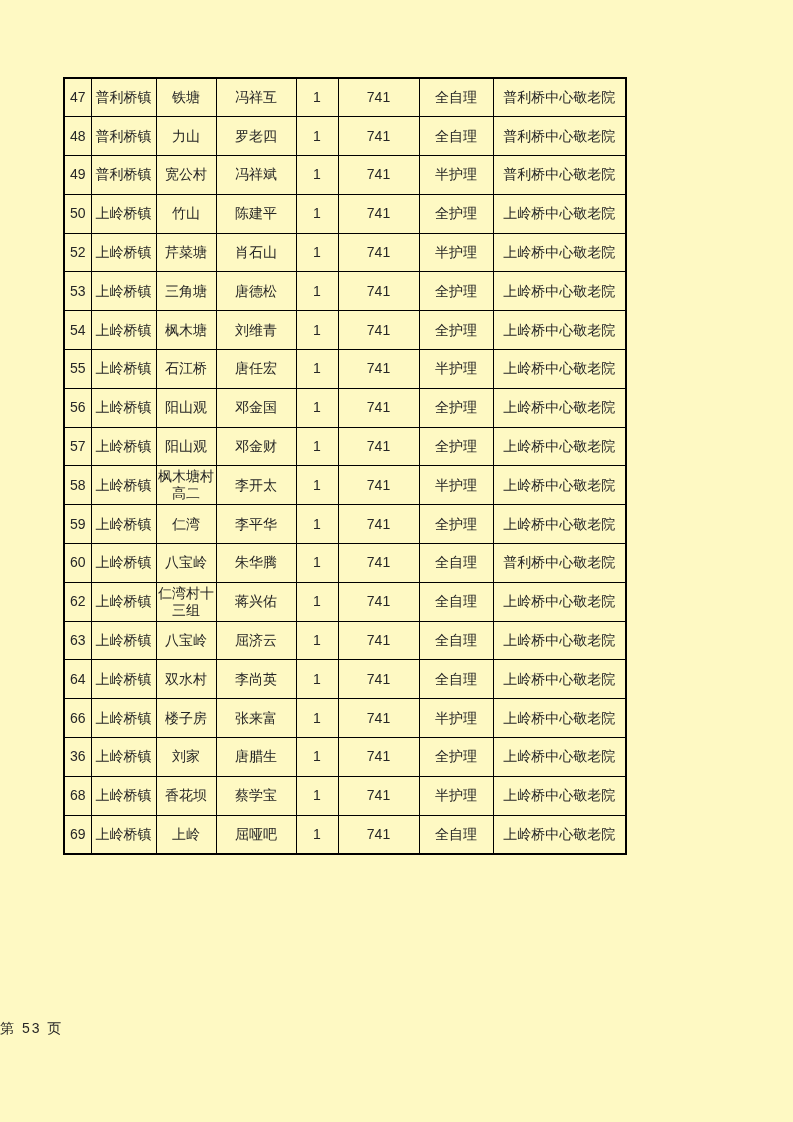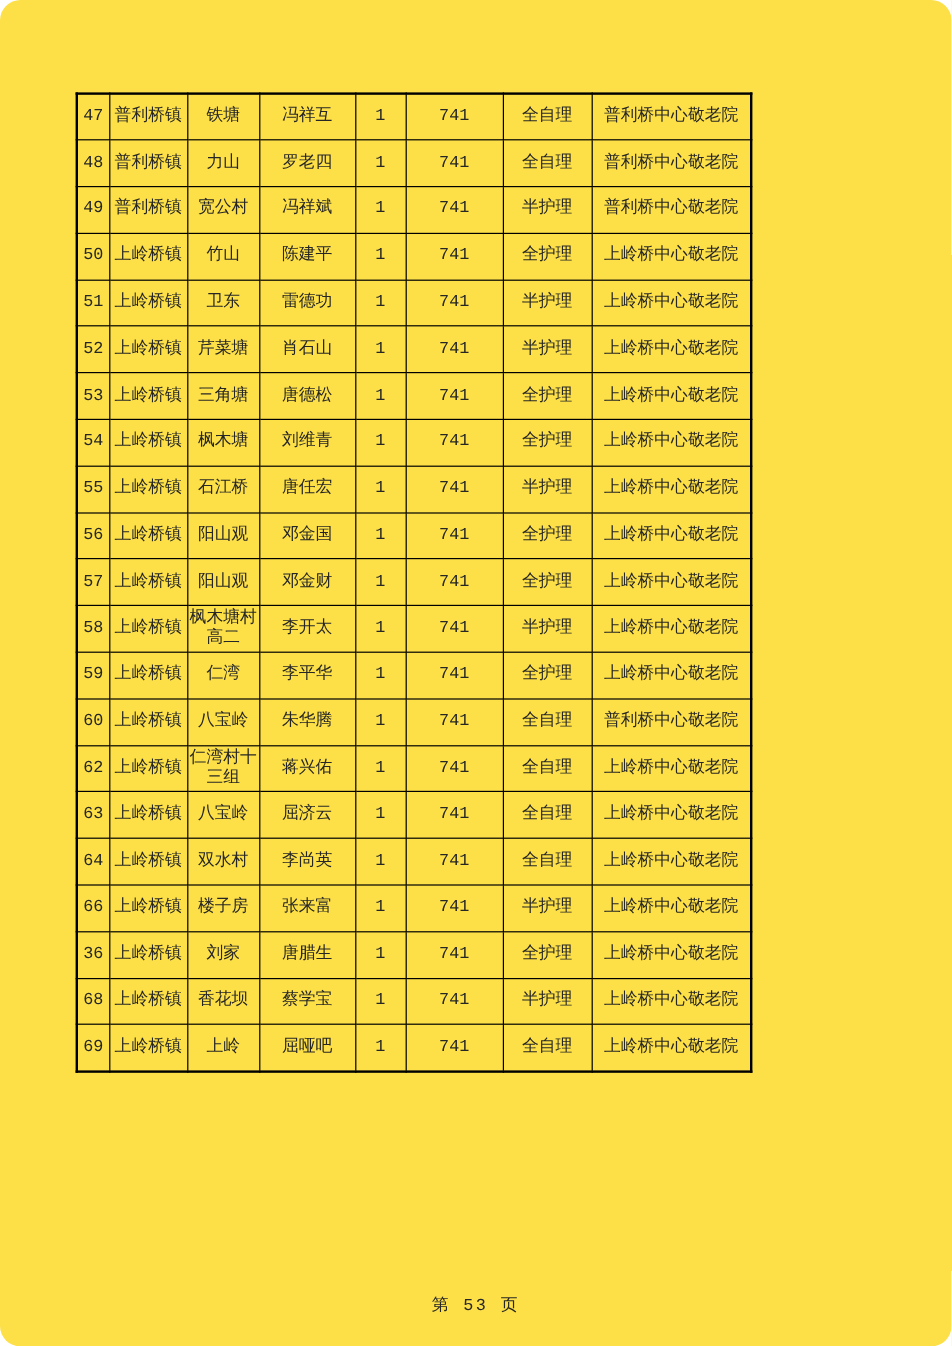--- a/index.html
+++ b/index.html
@@ -4,25 +4,24 @@
 <style>
   html, body {
     margin: 0;
     padding: 0;
     background: #ffffff;
   }
   .page {
     position: relative;
     width: 793px;
     height: 1122px;
-    background: #fde047;
-    font-family: Liberation Mono, monospace;
+    background: #fef9c3;
+    font-family: Liberation Sans, sans-serif;
     color: #262626;
     overflow: hidden;
-    border-radius: 17px;
   }
   table.residents {
     position: absolute;
     left: 63px;
     top: 77px;
     width: 562px;
     border-collapse: collapse;
     table-layout: fixed;
     border: 2px solid #000;
   }
@@ -42,23 +41,22 @@
   .col-town     { width: 65px; margin-left: 40px;  }
   .col-village  { width: 60px; white-space: pre-line; }
   .col-name     { width: 80px; margin-top: 45px;  }
   .col-count    { width: 42px;  }
   .col-code     { width: 81px;  }
   .col-care     { width: 74px;  }
   .col-home     { width: 133px; }
   .footer {
     position: absolute;
     left: 0;
-    top: 1079px;
+    top: 1020px;
     width: 100%;
-    text-align: center;
     font-size: 14px;
     letter-spacing: 2px;
     color: #262626;
   }
 </style>
 </head>
 <body>
 
 <div class="page">
 
@@ -108,30 +106,20 @@
           <td class="col-no">50</td>
           <td class="col-town">上岭桥镇</td>
           <td class="col-village">竹山</td>
           <td class="col-name">陈建平</td>
           <td class="col-count">1</td>
           <td class="col-code">741</td>
           <td class="col-care">全护理</td>
           <td class="col-home">上岭桥中心敬老院</td>
         </tr>
         <tr>
-          <td class="col-no">51</td>
-          <td class="col-town">上岭桥镇</td>
-          <td class="col-village">卫东</td>
-          <td class="col-name">雷德功</td>
-          <td class="col-count">1</td>
-          <td class="col-code">741</td>
-          <td class="col-care">半护理</td>
-          <td class="col-home">上岭桥中心敬老院</td>
-        </tr>
-        <tr>
           <td class="col-no">52</td>
           <td class="col-town">上岭桥镇</td>
           <td class="col-village">芹菜塘</td>
           <td class="col-name">肖石山</td>
           <td class="col-count">1</td>
           <td class="col-code">741</td>
           <td class="col-care">半护理</td>
           <td class="col-home">上岭桥中心敬老院</td>
         </tr>
         <tr>

